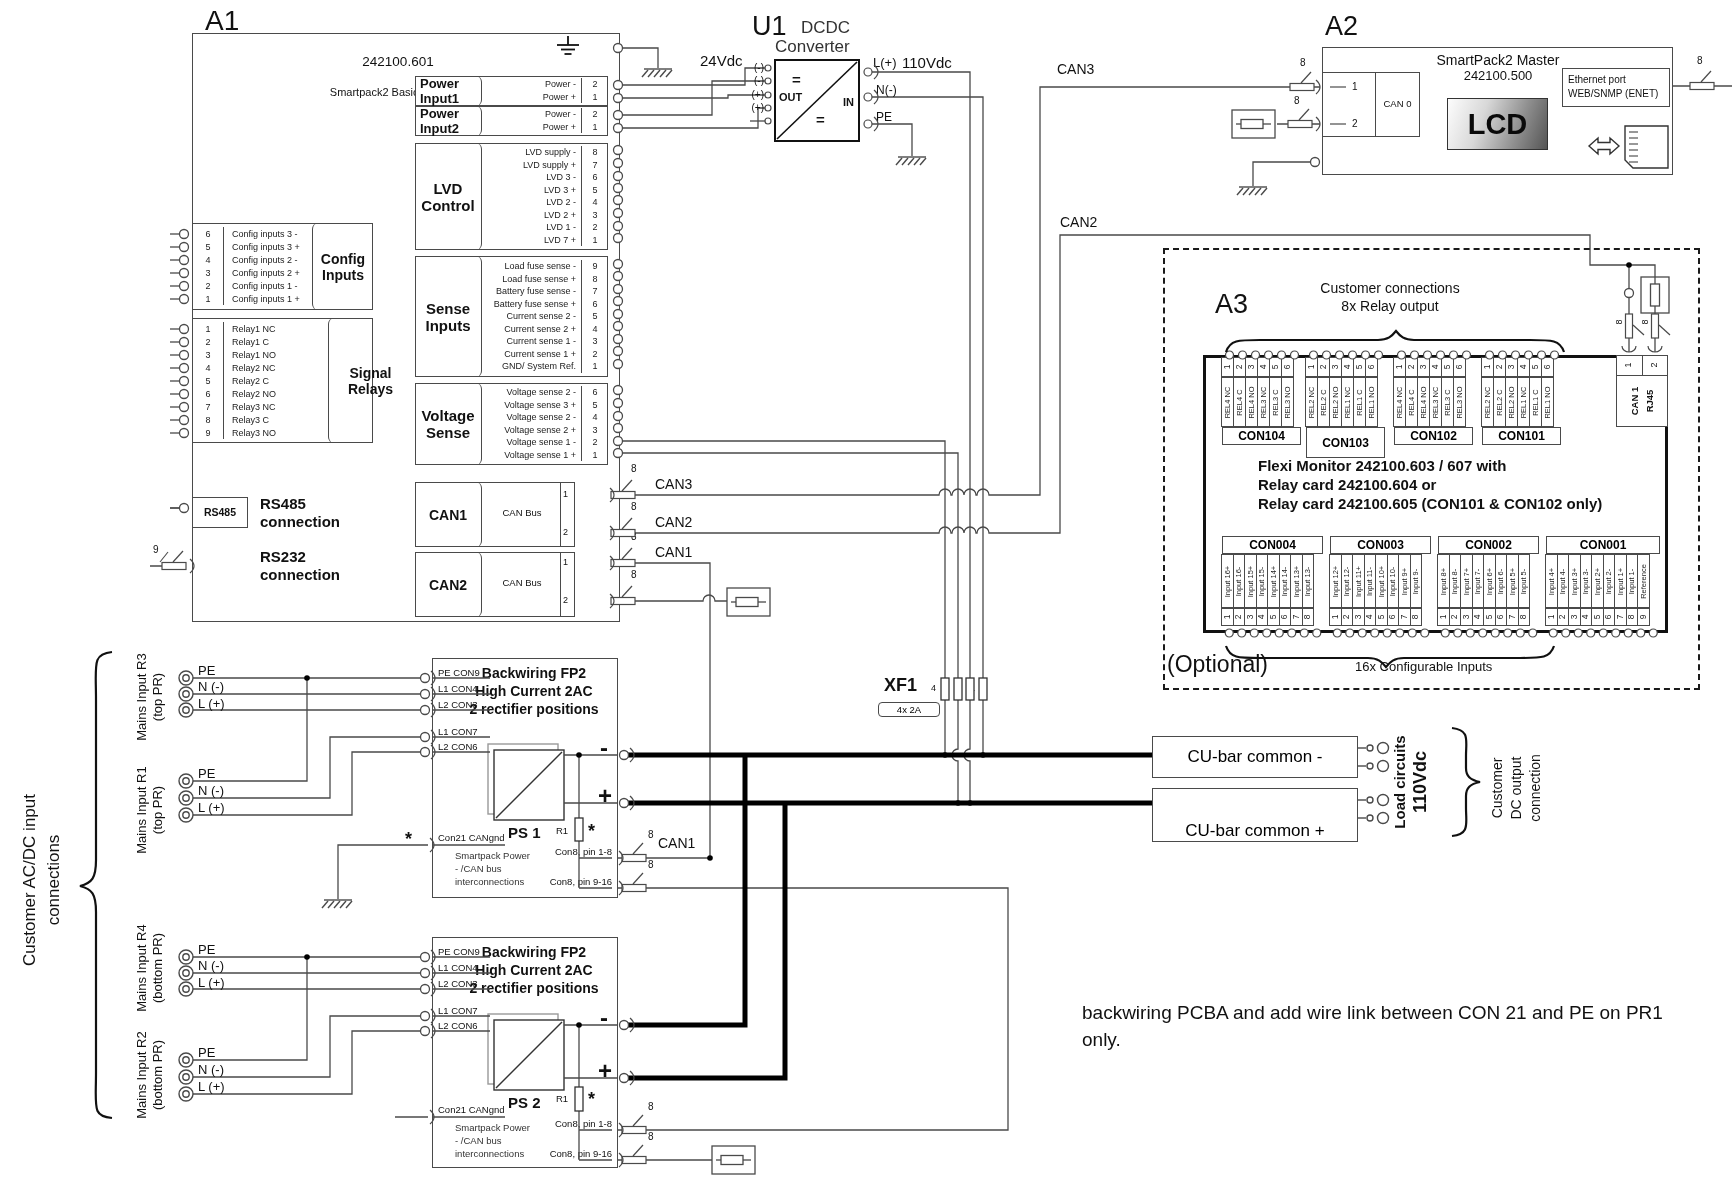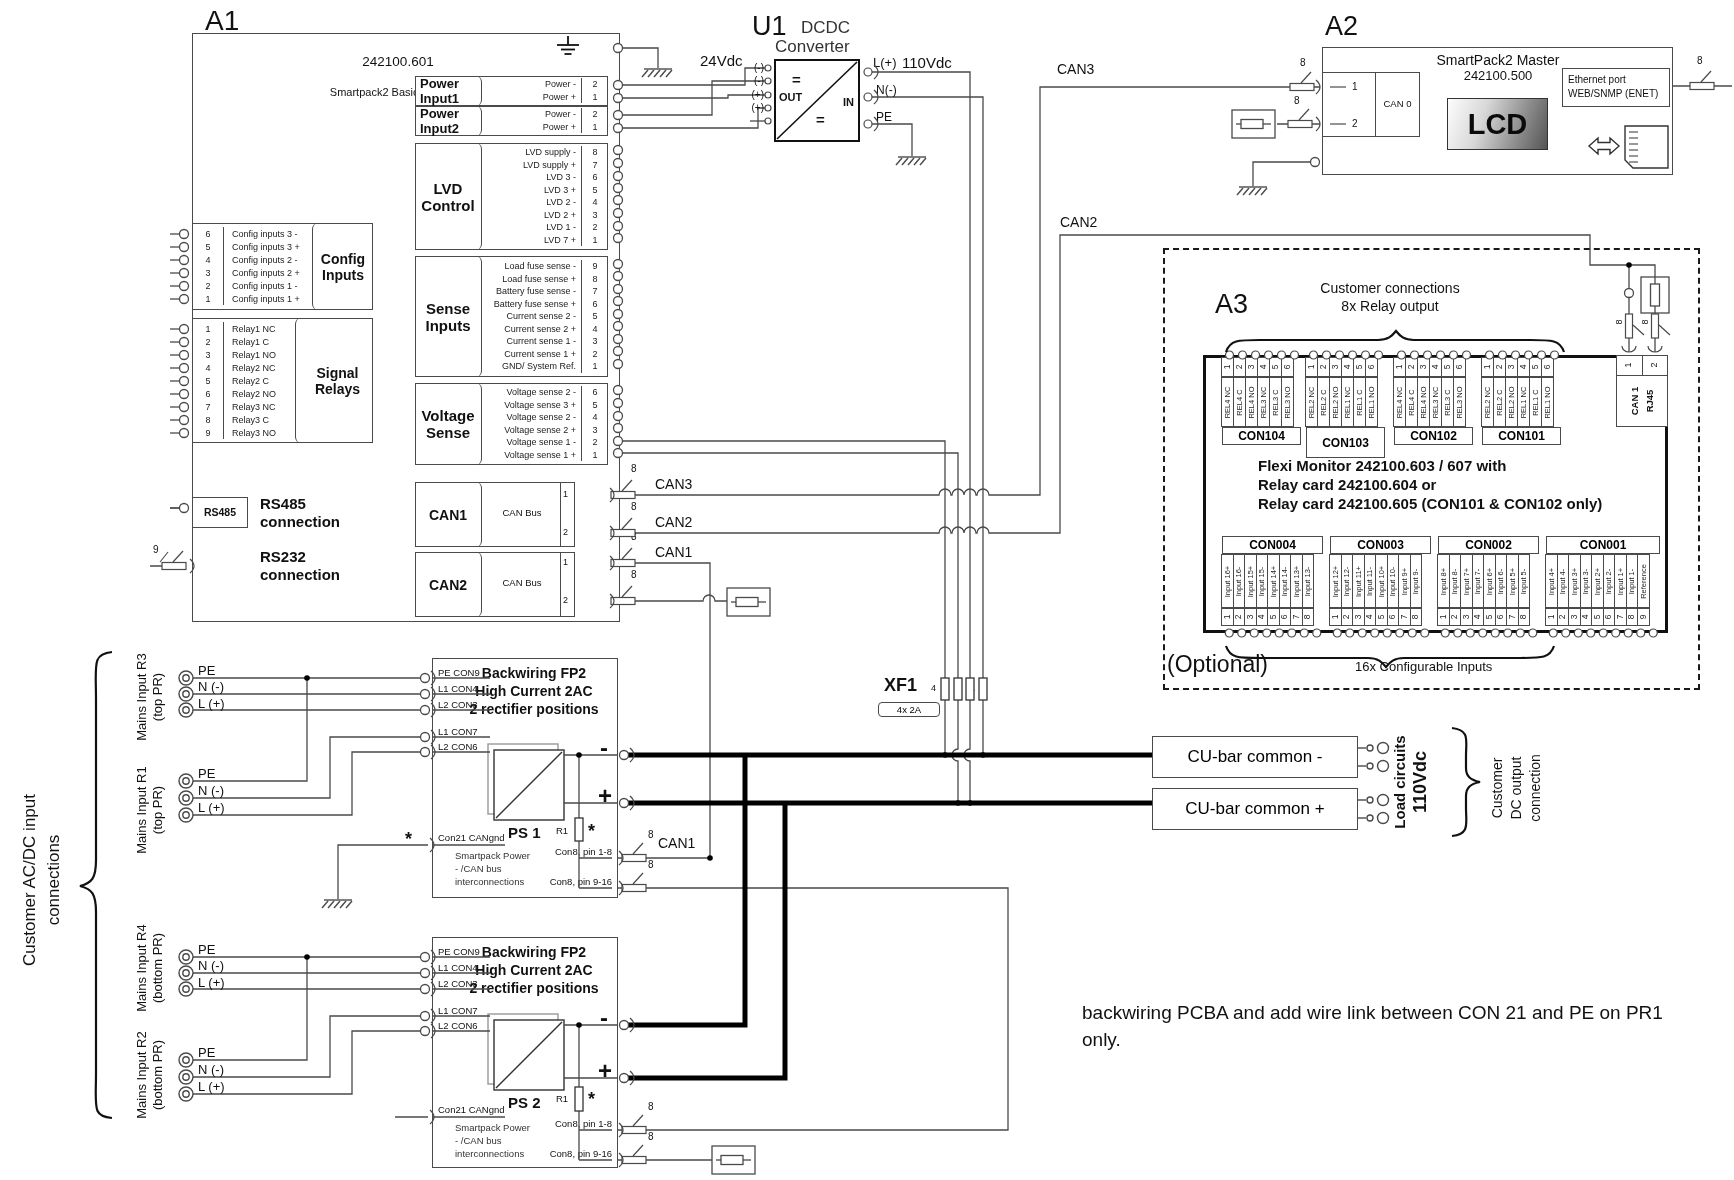--- a/index.html
+++ b/index.html
@@ -340,21 +340,21 @@
       </div>
       <div class="crow">
         <span class="cp">8</span>
         <span class="cn">Relay3 C</span>
       </div>
       <div class="crow">
         <span class="cp">9</span>
         <span class="cn">Relay3 NO</span>
       </div>
     </div>
-<div class="seclbl" style="left:295px;top:318px;width:84px;height:125px;border-left:1px solid #4a4a4a;font-size:14px;align-items:center;">
+<div class="seclbl" style="left:328px;top:318px;width:84px;height:125px;border-left:1px solid #4a4a4a;font-size:14px;align-items:center;">
   <span>Signal</span>
       <span>Relays</span>
 </div>
 
 <div class="box" style="left:192px;top:497px;width:56px;height:31px;"></div>
 <div class="t b c" style="left:192px;top:507px;width:56px;font-size:10.5px;">RS485</div>
 <div class="t b" style="left:260px;top:496px;font-size:15px;">RS485</div>
 <div class="t b" style="left:260px;top:514px;font-size:15px;">connection</div>
 <div class="t b" style="left:260px;top:549px;font-size:15px;">RS232</div>
 <div class="t b" style="left:260px;top:567px;font-size:15px;">connection</div>
@@ -944,21 +944,21 @@
       <div class="mrow" style="height:17px;">N (-)</div>
       <div class="mrow" style="height:17px;">L (+)</div>
     </div>
 
 <div class="t rot" style="left:30px;top:880px;font-size:17px;">Customer AC/DC input</div>
 <div class="t rot" style="left:54px;top:880px;font-size:17px;">connections</div>
 
 <div class="box" style="left:1152px;top:736px;width:206px;height:42px;display:flex;align-items:center;justify-content:center;">
       <span style="font-size:17px;">CU-bar common -</span>
     </div>
-<div class="box" style="left:1152px;top:788px;width:206px;height:42px;display:flex;align-items:center;justify-content:center;">
+<div class="box" style="left:1152px;top:788px;width:206px;height:54px;display:flex;align-items:flex-end;justify-content:center;">
       <span style="font-size:17px;">CU-bar common +</span>
     </div>
 <div class="t rot b" style="left:1400px;top:782px;font-size:15px;">Load circuits</div>
 <div class="t rot b" style="left:1420px;top:782px;font-size:18px;">110Vdc</div>
 <div class="t rot" style="left:1497px;top:788px;font-size:14px;">Customer</div>
 <div class="t rot" style="left:1516px;top:788px;font-size:14px;">DC output</div>
 <div class="t rot" style="left:1535px;top:788px;font-size:14px;">connection</div>
 
 <div class="t" style="left:1082px;top:1003px;font-size:19px;">backwiring PCBA and add wire link between CON 21 and PE on PR1</div>
 <div class="t" style="left:1082px;top:1030px;font-size:19px;">only.</div>

